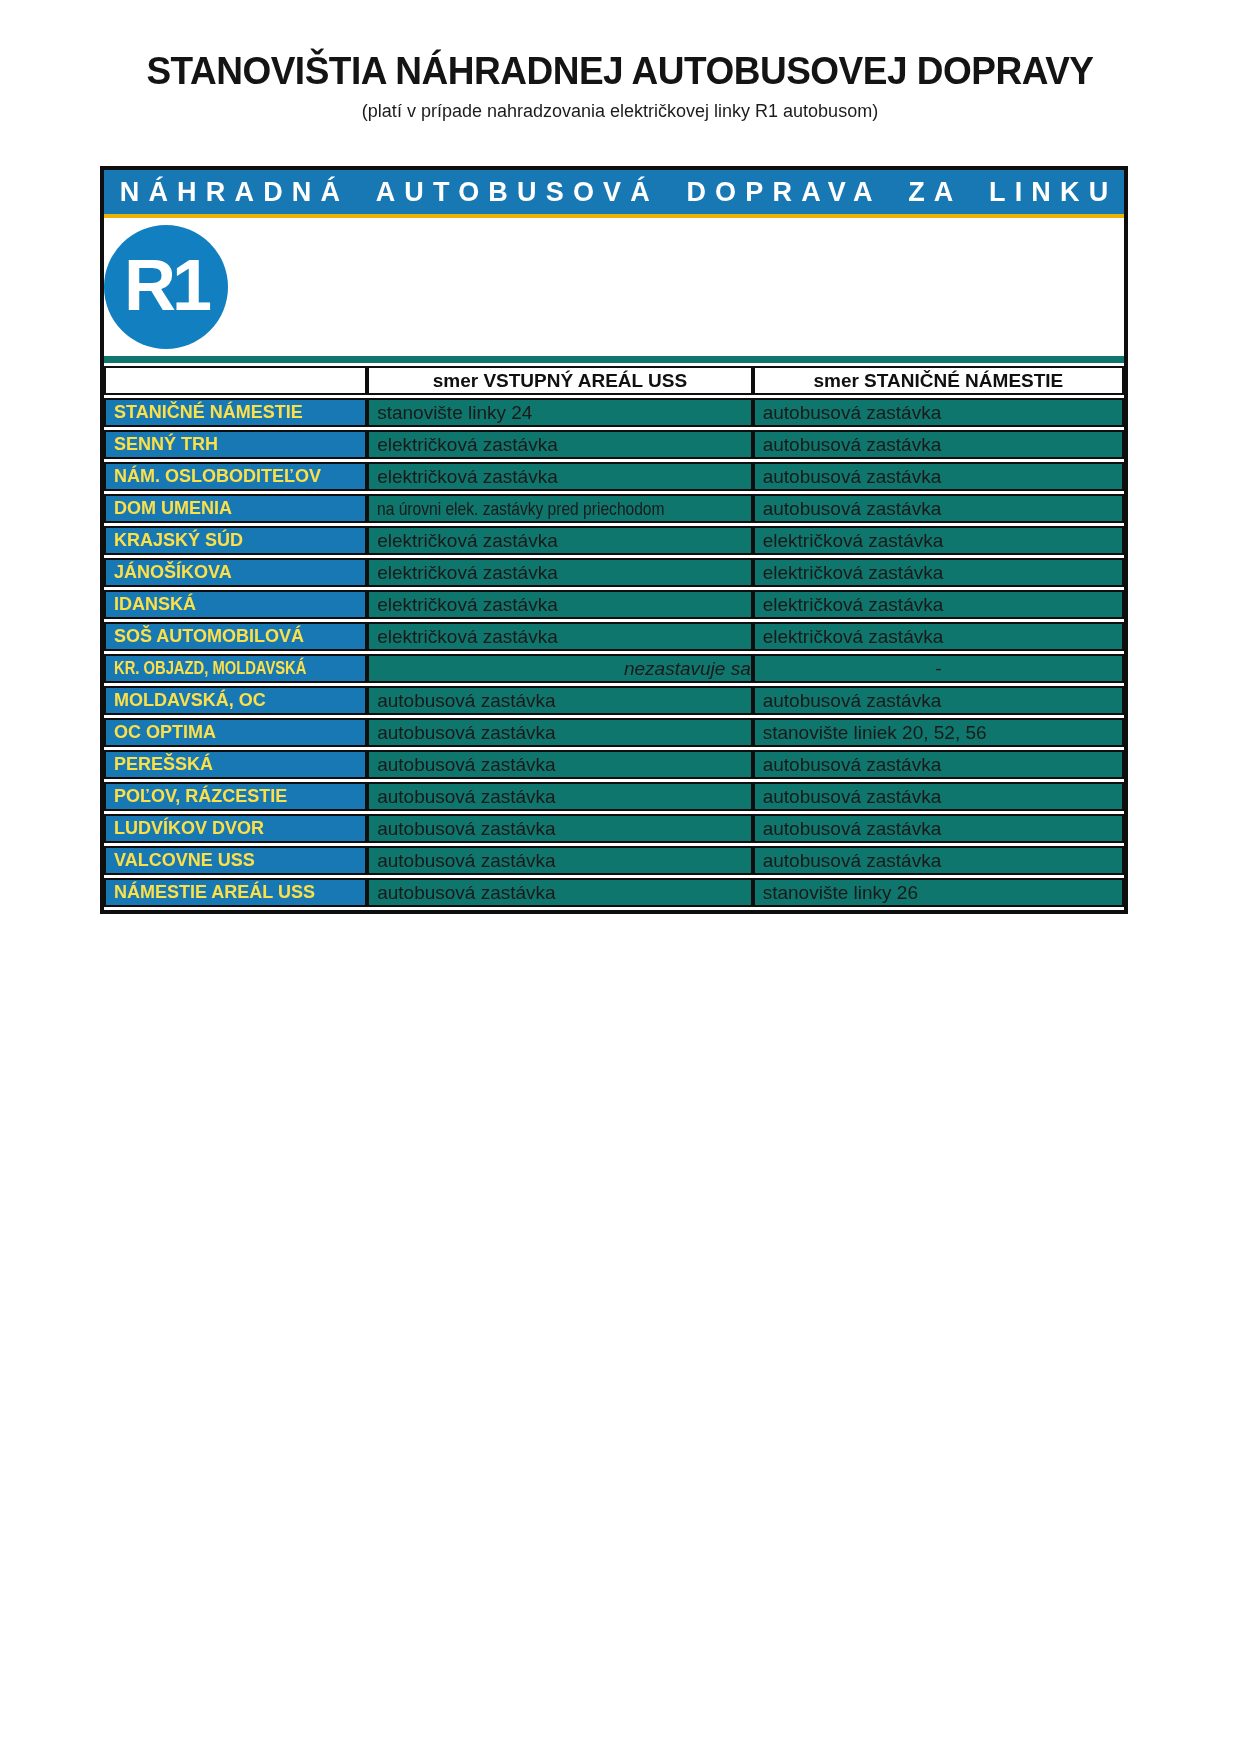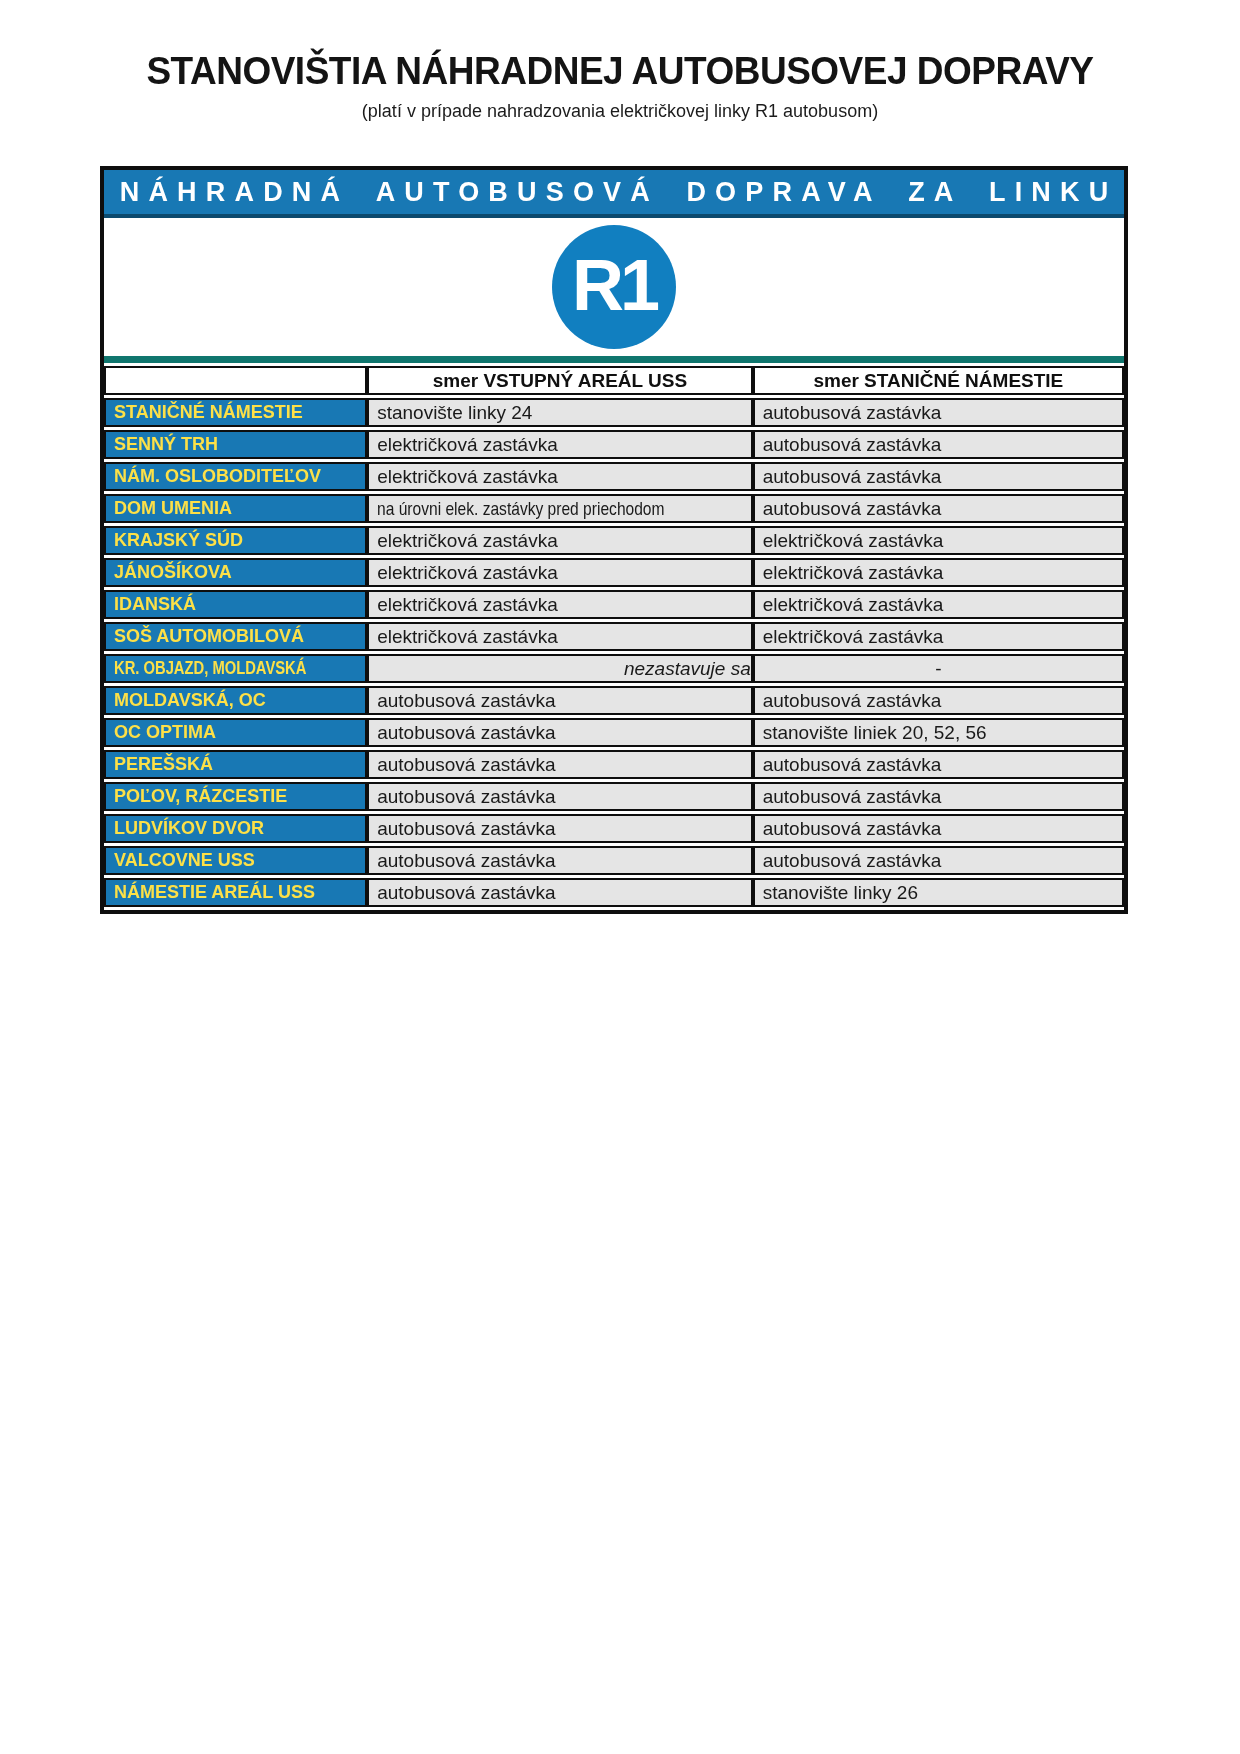--- a/index.html
+++ b/index.html
@@ -29,33 +29,33 @@
   .board {
     position: absolute;
     left: 100px; top: 166px;
     width: 1028px;
     border: 4px solid #0e0e0e;
     background: #ffffff;
   }
   .banner {
     height: 48px;
     background: #1878b4;
-    border-bottom: 4px solid #0c4a6e;
+    border-bottom: 4px solid #eab308;
     display: flex; align-items: center; justify-content: center;
     color: #ffffff;
     font-weight: bold;
     font-size: 27px;
     letter-spacing: 0.34em;
     word-spacing: 0.40em;
     text-indent: 0.34em;
     white-space: nowrap;
   }
   .logo-section {
     height: 138px;
-    display: flex; align-items: center; justify-content: center;
+    display: flex; align-items: center; 
     background: #ffffff;
   }
   .line-badge {
     width: 124px; height: 124px;
     border-radius: 50%;
     background: #117fc0;
     color: #ffffff;
     display: flex; align-items: center; justify-content: center;
     font-size: 72px;
     font-weight: 800;
@@ -87,21 +87,21 @@
     background: #ffffff;
   }
   td.stop-cell {
     background: #1878b4;
     color: #fde047;
     font-weight: bold;
     font-size: 18px;
     padding-left: 8px;
   }
   td.dir-cell {
-    background: #e5e5e5;
+    background: #0f766e;
     color: #1a1a1a;
     font-size: 19px;
     padding-left: 8px;
   }
   td .cond {
     display: inline-block;
     transform: scaleX(0.82);
     transform-origin: left center;
     white-space: nowrap;
   }

